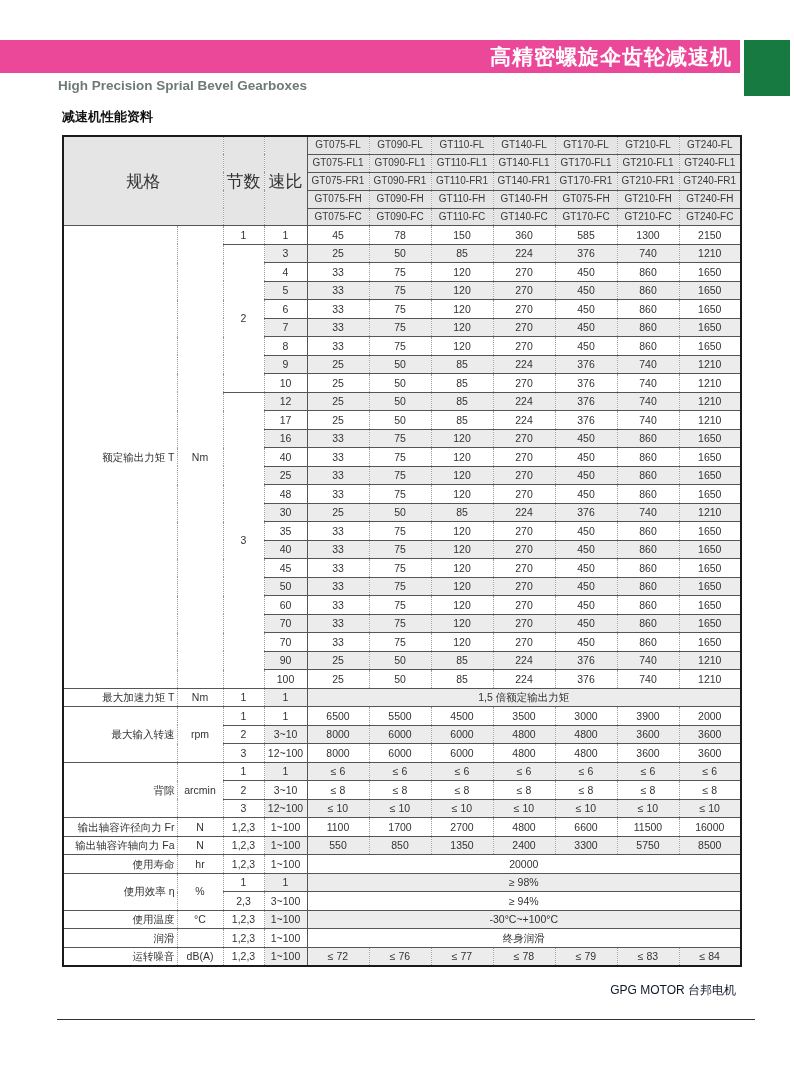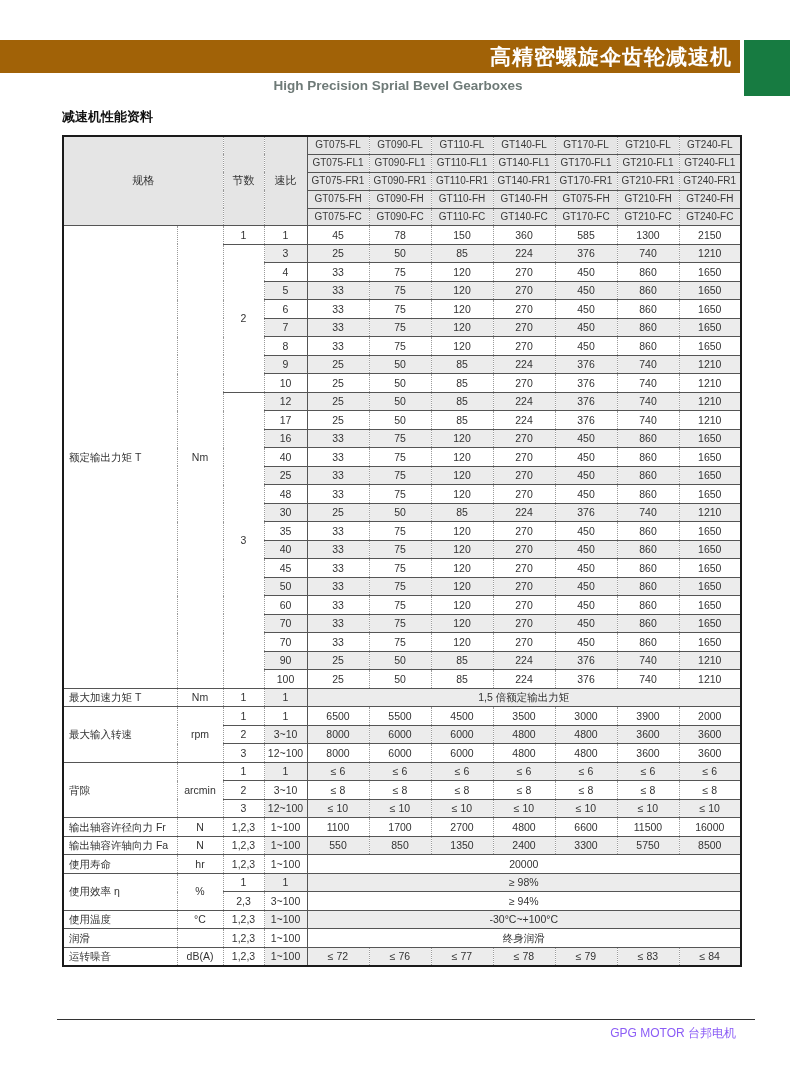--- a/index.html
+++ b/index.html
@@ -5,66 +5,66 @@
   * { margin: 0; padding: 0; box-sizing: border-box; }
   html, body { background: #fff; }
   body { font-family: "Liberation Sans", sans-serif; }
   .page {
     position: relative; width: 794px; height: 1077px; background: #fff;
     overflow: hidden; margin: 0 auto;
   }
   
   .banner-bar {
     position: absolute; left: 0; top: 40px; width: 740px; height: 33px;
-    background: #a16207;
+    background: #ec4899;
   }
   .banner-title {
     position: absolute; right: 8px; top: 0; height: 33px; line-height: 33px;
     color: #fff; font-size: 21px; font-weight: bold; letter-spacing: 1px;
     white-space: nowrap;
   }
   .banner-square {
     position: absolute; left: 744px; top: 40px; width: 46px; height: 56px;
     background: #177B41;
   }
   .banner-subtitle {
     position: absolute; right: 56px; top: 78px; width: 680px;
-    text-align: center; color: #6E7A77; font-size: 13.5px; font-weight: bold;
+    text-align: left; color: #6E7A77; font-size: 13.5px; font-weight: bold;
   }
   
   .section-title {
     position: absolute; left: 62px; top: 108px;
     font-size: 13px; font-weight: bold; color: #111;
   }
   
   .table-wrap { position: absolute; left: 62px; top: 135px; }
   table {
     border-collapse: collapse; table-layout: fixed; width: 678px;
     border: 2px solid #1a1a1a;
   }
   th, td {
     border-top: 1px solid #555; border-left: 1px dotted #9a9a9a;
     font-size: 10.5px; font-weight: normal; color: #333;
     text-align: center; vertical-align: middle;
     padding: 2.2px 2px; line-height: 1.25; overflow: hidden; white-space: nowrap;
   }
   thead th { background: #e5e5e5; }
   thead th.model { font-size: 10px; color: #3a3a3a; }
-  thead th.hleft { font-size: 11px; }
-  td.lbl { text-align: left; padding-left: 5px; }
+  thead th.hleft { font-size: 17px; }
+  td.lbl { text-align: right; padding-left: 5px; }
   .firstval { border-left: 1px solid #555 !important; }
   td.stripe { background: #ECECEC; }
   
   .footer-rule {
     position: absolute; left: 57px; top: 1019px; width: 698px; height: 0;
     border-top: 1.4px solid #333;
   }
   .footer-text {
-    position: absolute; right: 58px; top: 1025px;
-    font-size: 12px; color: #8b5cf6;
+    position: absolute; right: 58px; top: 982px;
+    font-size: 12px; color: #0f172a;
   }
 </style>
 </head>
 <body>
 
 <div class="page">
 
   <div class="banner-bar">
     <div class="banner-title">高精密螺旋伞齿轮减速机</div>
   </div>

